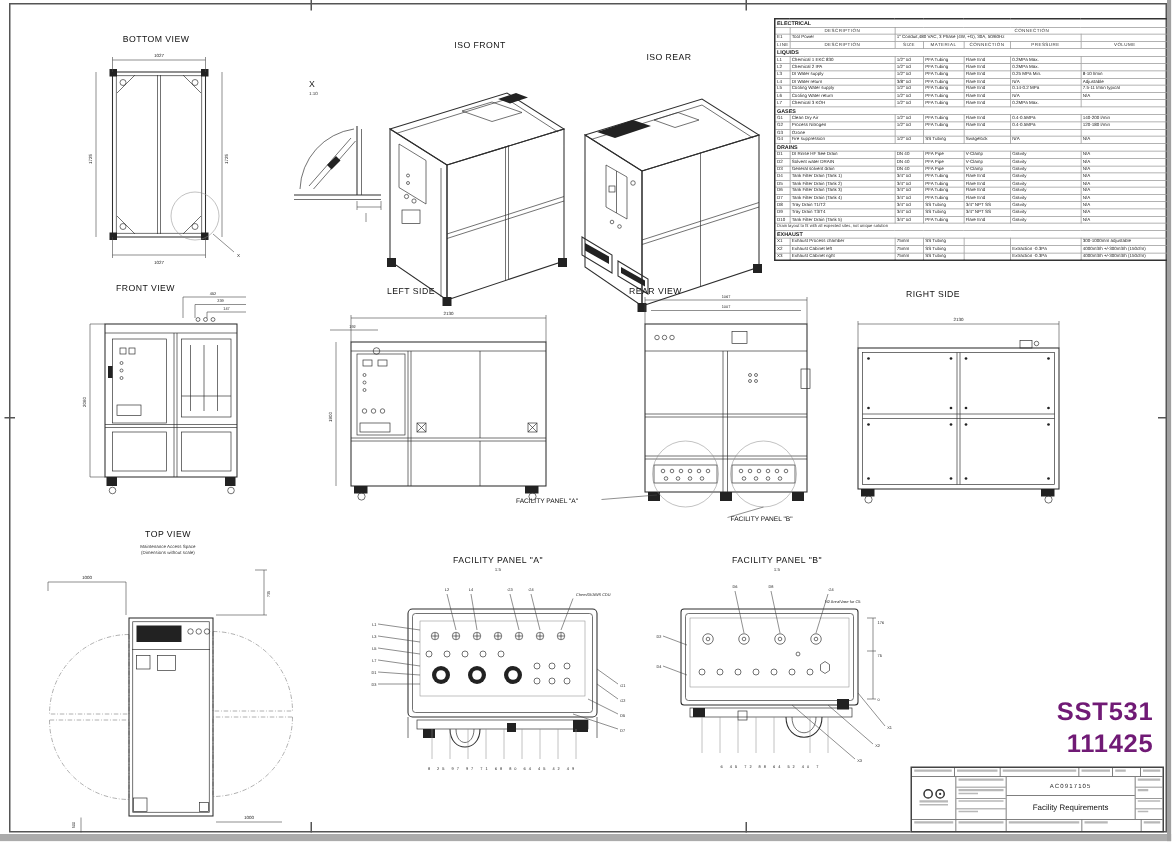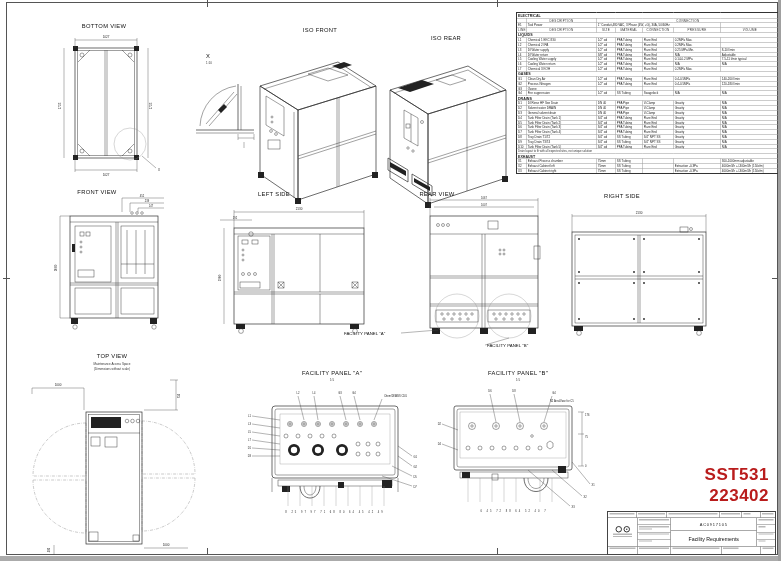--- a/index.html
+++ b/index.html
@@ -29,21 +29,21 @@
   .tbl-scale{transform:scale(.5);transform-origin:0 0;width:526px;}
   .ftab{border-collapse:collapse;border:2px solid #333;table-layout:fixed;width:526px;
         font-family:"Liberation Sans",sans-serif;}
   .ftab td{border:1px solid #999;font-size:6px;line-height:8.6px;height:8.6px;padding:0 2px;
         white-space:nowrap;overflow:hidden;color:#222;}
   .ftab tr.sec td{font-weight:bold;font-size:7.2px;line-height:9.5px;border-top:1.5px solid #444;}
   .ftab tr.hdr td{text-align:center;letter-spacing:.6px;color:#333;}
   .ftab tr.note td{font-size:5.6px;color:#333;}
   
   #big-labels{position:absolute;left:655px;top:464px;width:114px;text-align:right;
-      font-size:17px;font-weight:600;line-height:1.25;color:#b91c1c;letter-spacing:.5px;}
+      font-size:17px;font-weight:600;line-height:1.25;color:#701a75;letter-spacing:.5px;}
   
   #title-block{position:absolute;left:607px;top:511px;width:169px;height:44px;}
   .tb-scale{transform:scale(.5);transform-origin:0 0;width:338px;height:88px;
       border:2px solid #444;background:#fff;display:flex;flex-direction:column;box-sizing:border-box;}
   .tb-r1{height:11px;display:flex;border-bottom:1px solid #555;}
   .tb-r1>div{border-right:1px solid #555;flex:0 0 auto;}
   .tb-main{flex:1;display:flex;}
   .tb-logo{width:58px;border-right:1px solid #555;display:flex;flex-direction:column;align-items:center;justify-content:center;}
   .logo-row{display:flex;gap:3px;align-items:center;}
   .logo-circ{width:13px;height:13px;border:2px solid #333;border-radius:50%;box-sizing:border-box;}
@@ -874,21 +874,21 @@
         <text class="co" x="159.5" y="120">X1</text>
         <text class="co" x="151.5" y="132">X2</text>
         <text class="co" x="139.5" y="142">X3</text>
         <text class="co" x="82" y="146" text-anchor="middle" letter-spacing="2">6 45 72 88 64 52 40 7</text>
       </g>
     </svg>
   </div>
 
   <div id="big-labels">
     <div>SST531</div>
-    <div>223402</div>
+    <div>111425</div>
   </div>
 
   <div id="title-block">
     <div class="tb-scale">
       <div class="tb-r1">
         <div style="width:56px;">
             <div class="bar"></div>
           </div>
         <div style="width:60px;">
             <div class="bar"></div>

